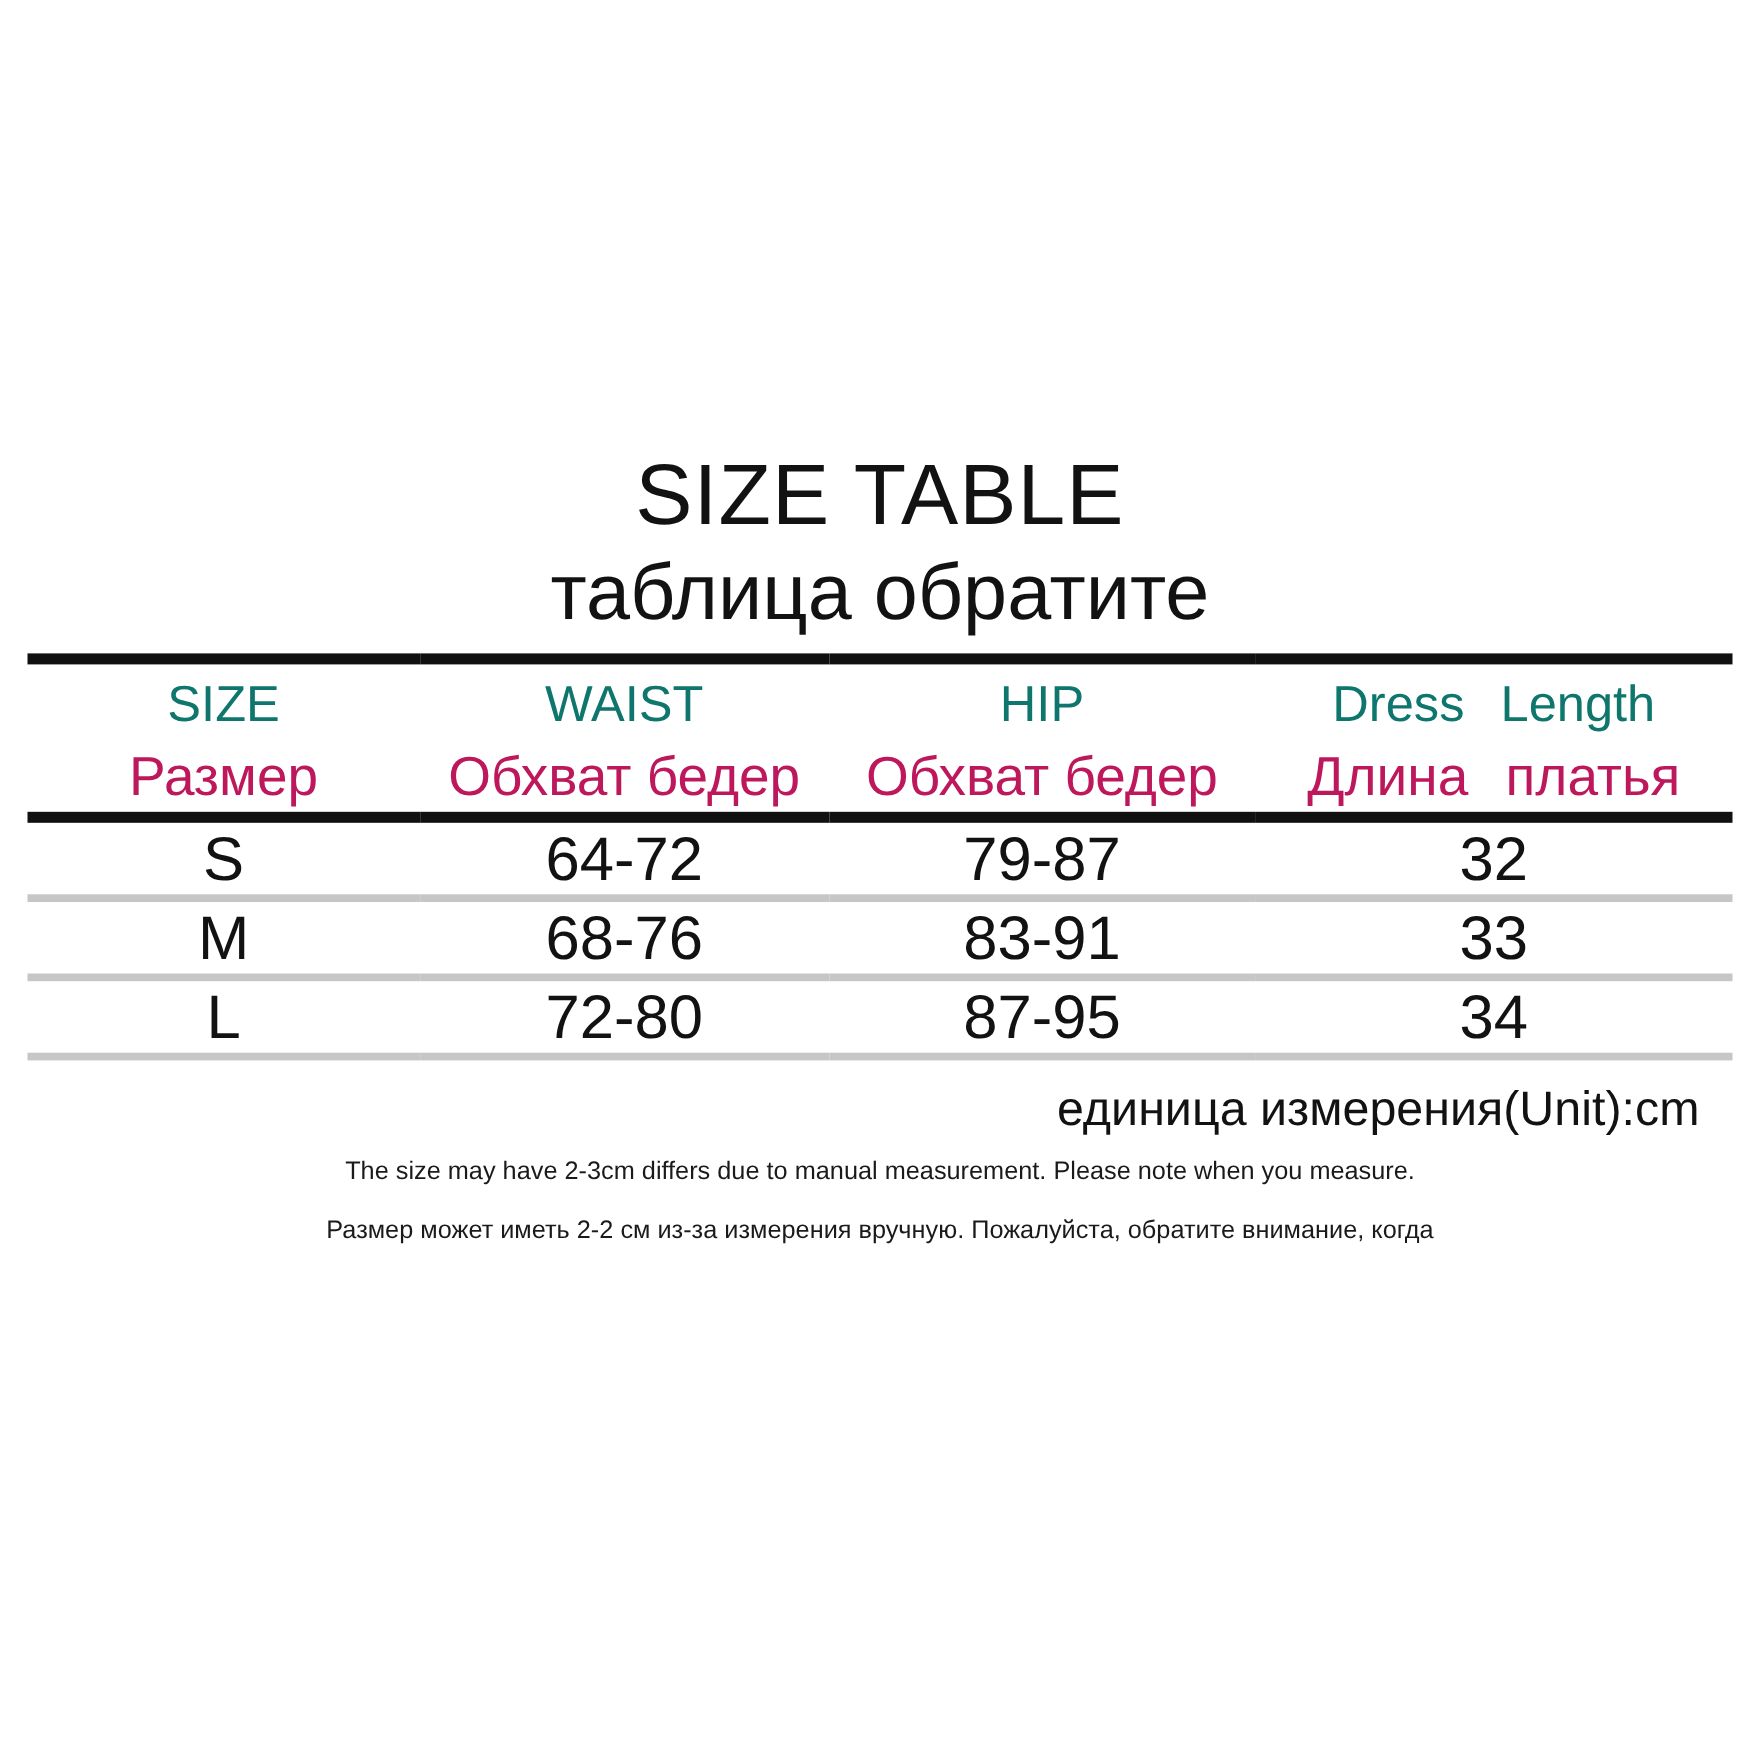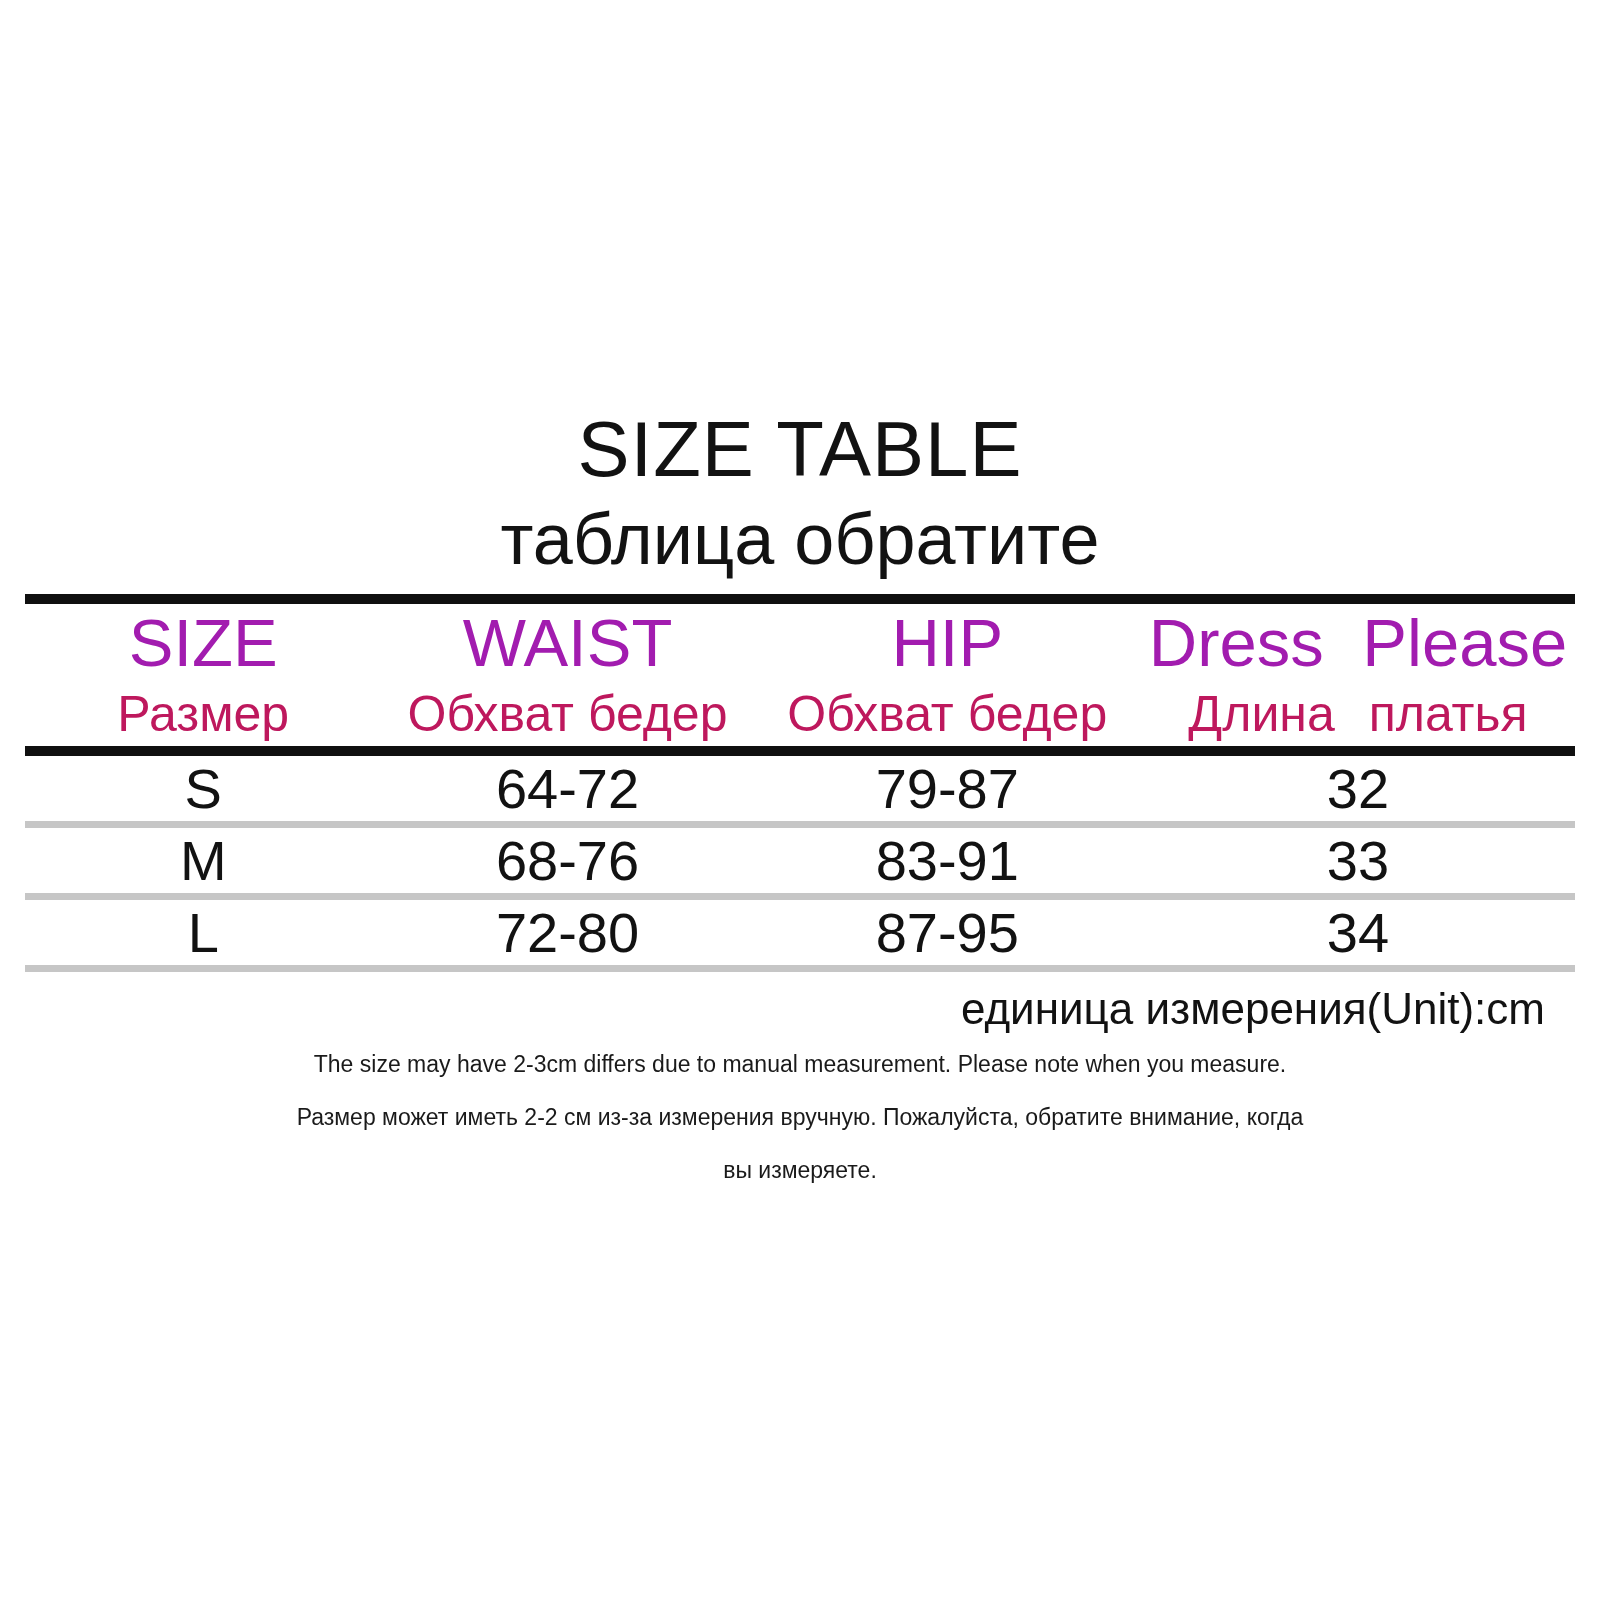--- a/index.html
+++ b/index.html
@@ -57,21 +57,21 @@
     border-bottom: 10px solid #101010;
   }
   table.size-table th, table.size-table td {
     padding: 0;
     text-align: center;
     vertical-align: middle;
     font-weight: normal;
     white-space: nowrap;
   }
   tr.head-en { height: 74px; }
-  tr.head-en th { font-size: 67px; color: #a21caf; }
+  tr.head-en th { font-size: 46px; color: #0f766e; }
   tr.head-ru { height: 70px; }
   tr.head-ru th { font-size: 50px; color: #be185d; }
   th.wide-words, td.wide-words { word-spacing: 20px; }
   table.size-table tbody tr {
     height: 65px;
     border-bottom: 7px solid #c6c6c6;
   }
   table.size-table tbody td {
     font-size: 56px;
     color: #121212;
@@ -109,21 +109,21 @@
       <col class="c1">
         <col class="c2">
         <col class="c3">
         <col class="c4">
     </colgroup>
     <thead>
       <tr class="head-en">
         <th>SIZE</th>
         <th>WAIST</th>
         <th>HIP</th>
-        <th class="wide-words">Dress Please</th>
+        <th class="wide-words">Dress Length</th>
       </tr>
       <tr class="head-ru">
         <th>Размер</th>
         <th>Обхват бедер</th>
         <th>Обхват бедер</th>
         <th class="wide-words">Длина платья</th>
       </tr>
     </thead>
     <tbody>
       <tr>
@@ -145,16 +145,15 @@
         <td>34</td>
       </tr>
     </tbody>
   </table>
 
   <div class="unit-note">единица измерения(Unit):cm</div>
 
   <div class="disclaimer">
     <div>The size may have 2-3cm differs due to manual measurement. Please note when you measure.</div>
     <div>Размер может иметь 2-2 см из-за измерения вручную. Пожалуйста, обратите внимание, когда</div>
-    <div>вы измеряете.</div>
   </div>
 
 </div>
 
 </body></html>

